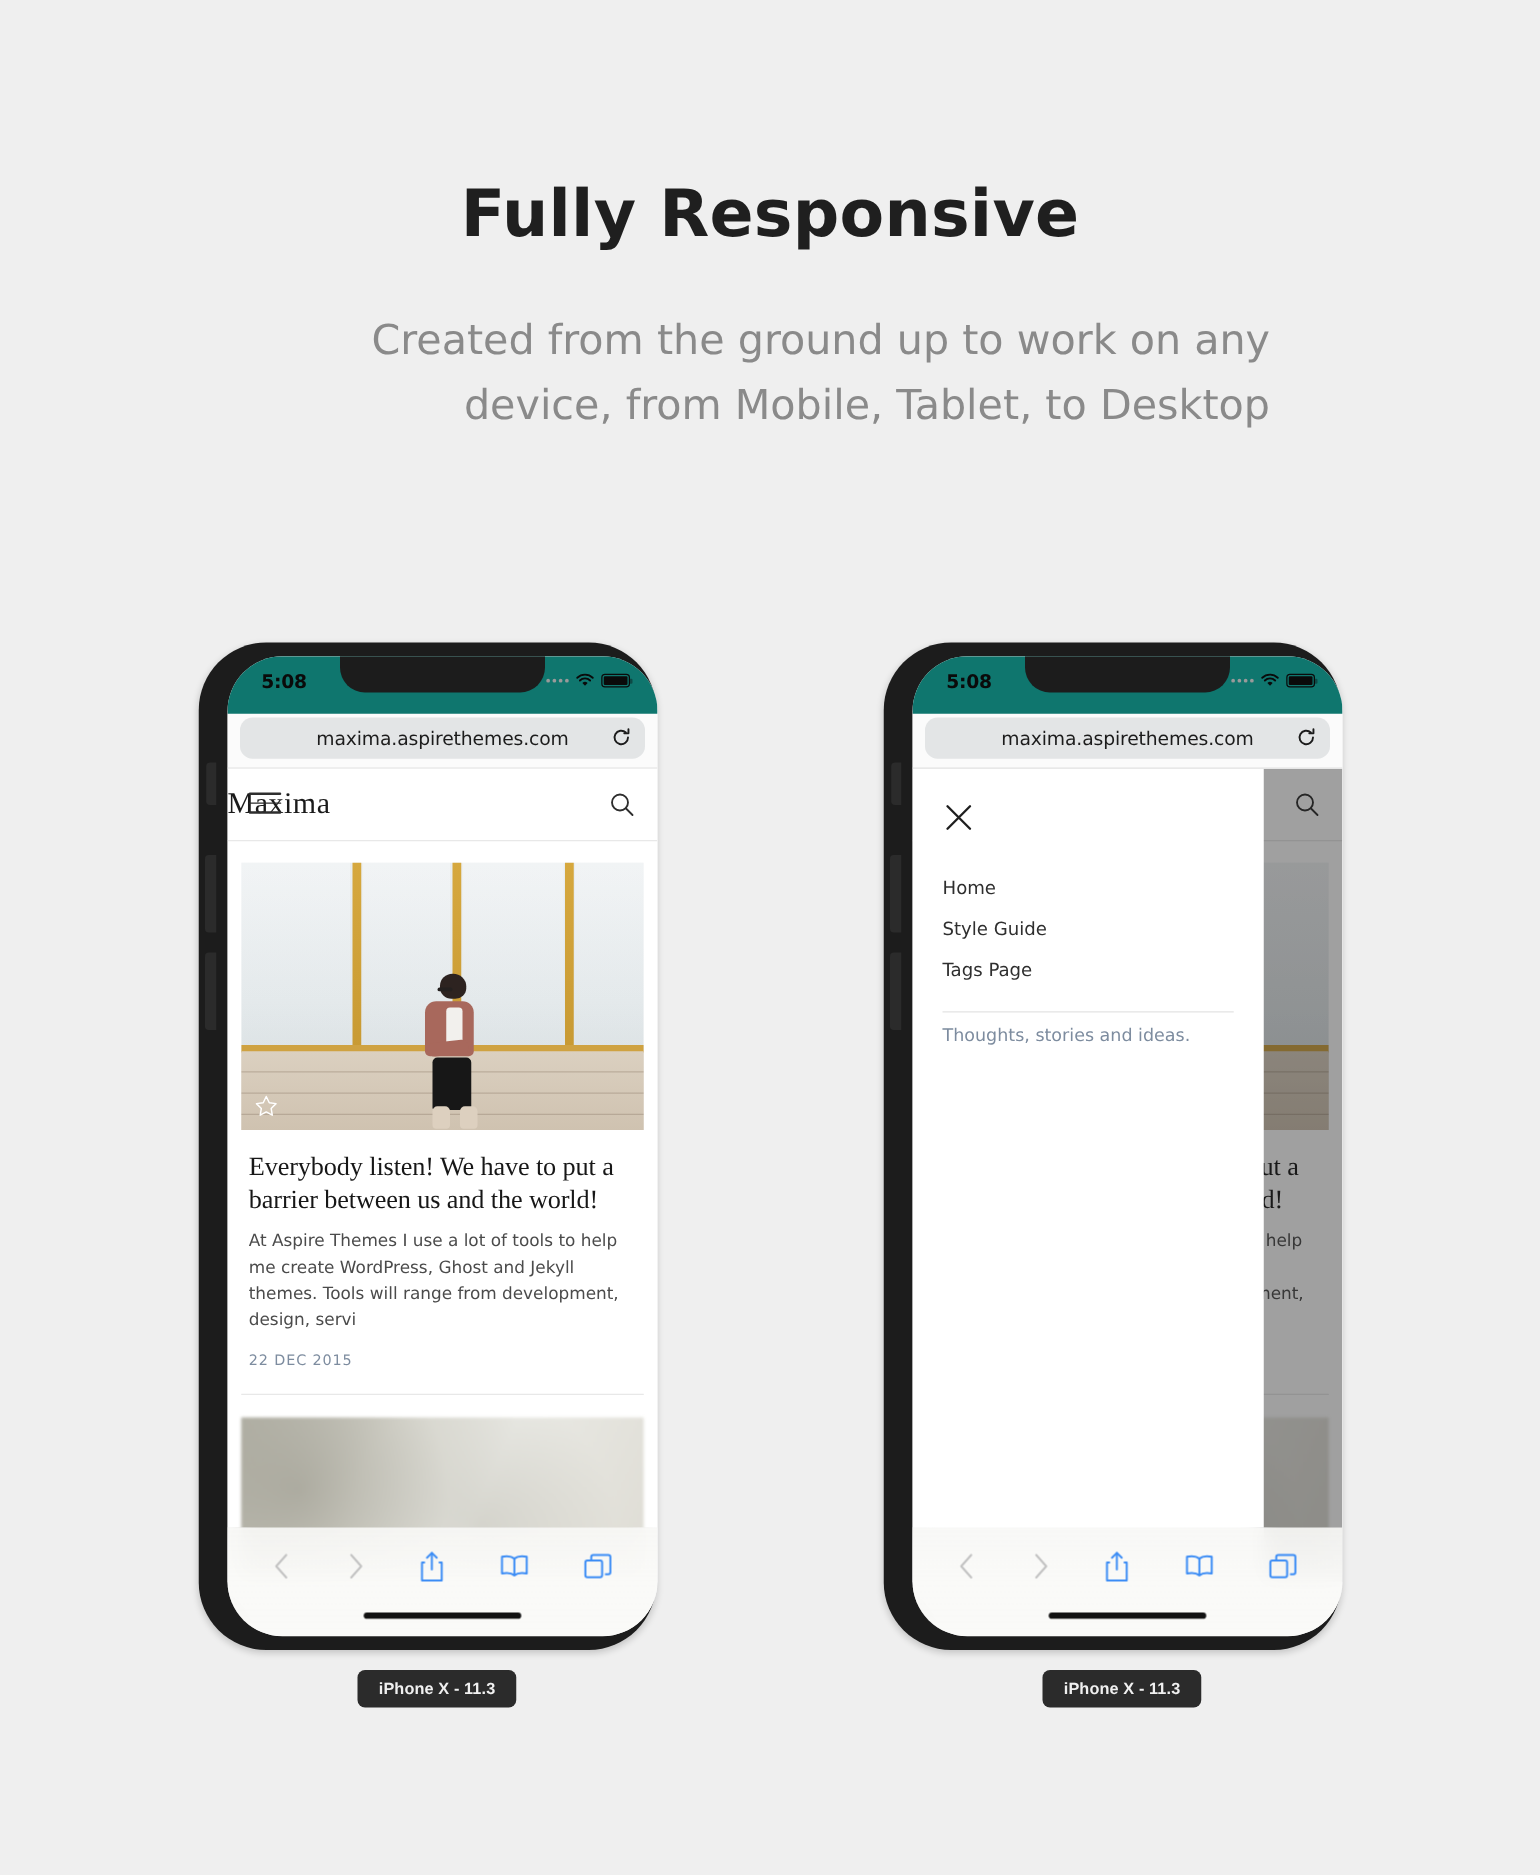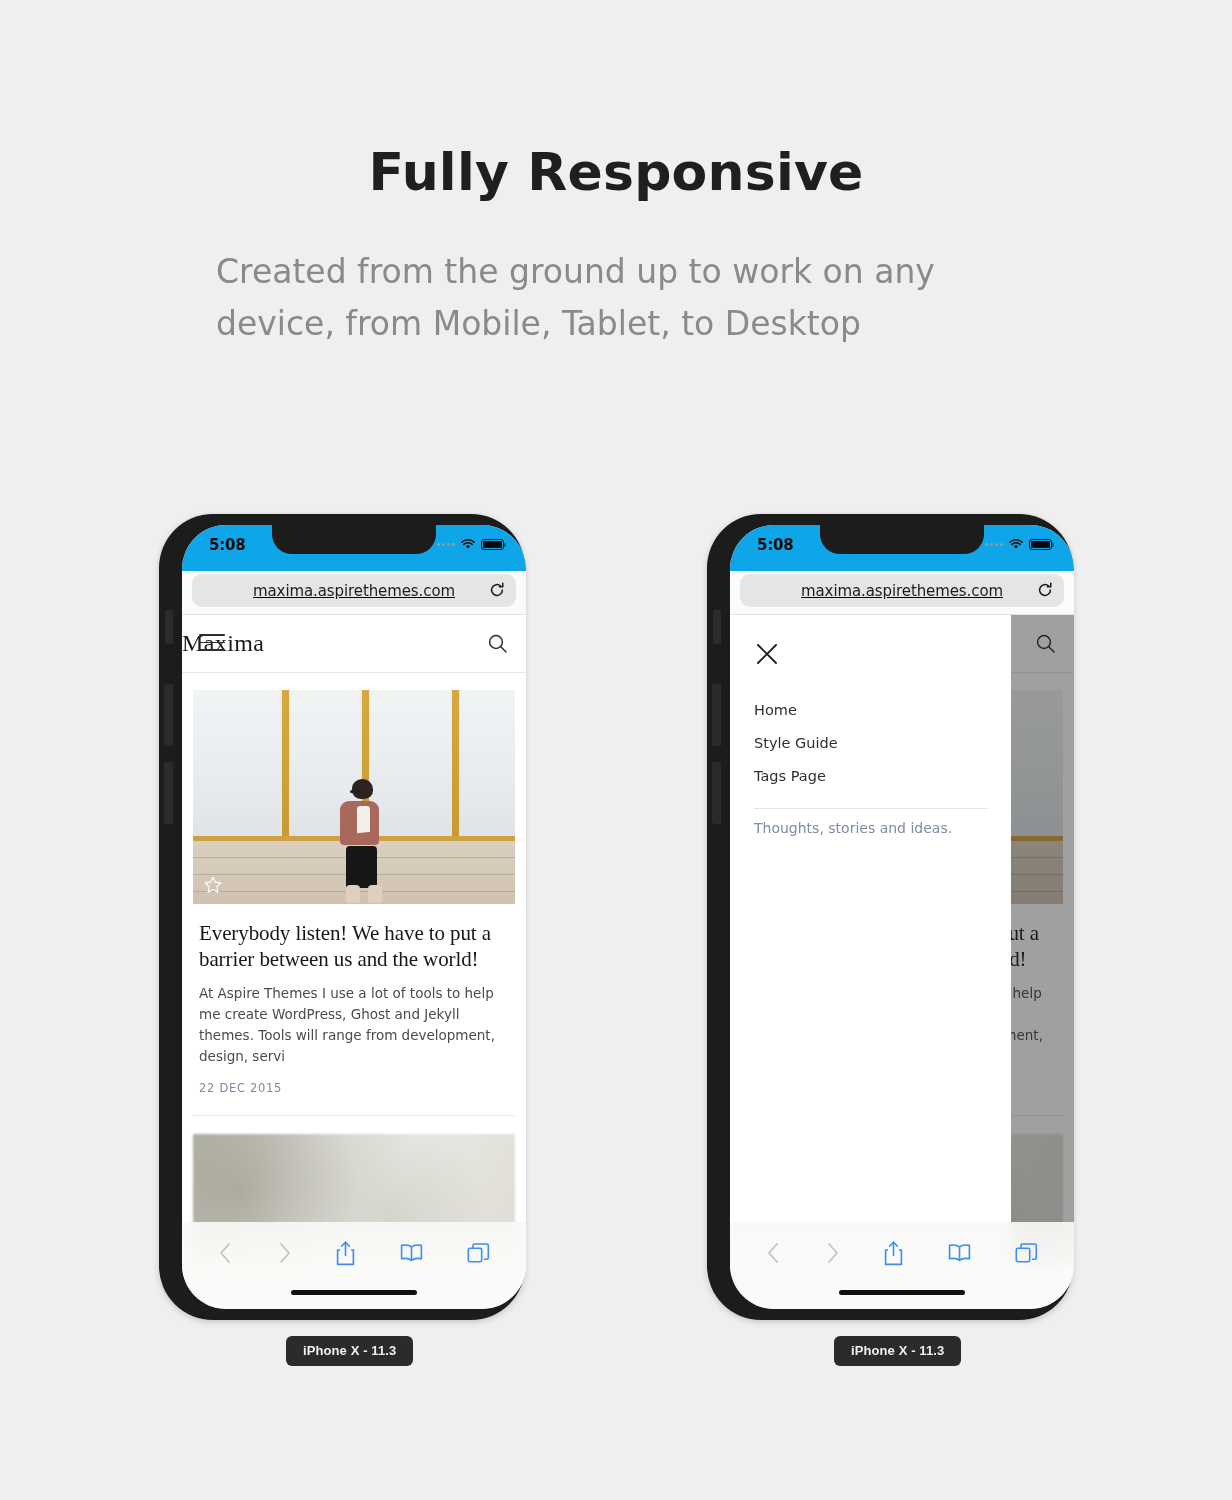--- a/index.html
+++ b/index.html
@@ -21,21 +21,21 @@
     text-align: center;
     font-size: 52px;
     font-weight: 600;
     letter-spacing: 0.2px;
     color: #1f1f1f;
     font-family: "DejaVu Sans", sans-serif;
   }
   .subhead {
     position: absolute;
     top: 246px; left: 216px; width: 800px;
-    text-align: left;
+    text-align: right;
     font-size: 33px;
     line-height: 52px;
     font-weight: 400;
     color: #8a8a8a;
     font-family: "DejaVu Sans", sans-serif;
   }
 
   
   .phone {
     position: absolute;
@@ -69,21 +69,21 @@
     width: 344px; height: 784px;
     background: #ffffff;
     border-radius: 44px;
     overflow: hidden;
   }
 
   
   .statusbar {
     position: relative;
     height: 46px;
-    background: #0ea5e9;
+    background: #0f766e;
     text-align: center;
   }
   .notch {
     position: absolute;
     left: 50%; transform: translateX(-50%);
     top: 0;
     width: 164px; height: 29px;
     background: #1c1c1c;
     border-radius: 0 0 20px 20px;
   }
@@ -121,21 +121,20 @@
     border-radius: 0 1px 1px 0;
   }
   .battery i { display: block; width: 100%; height: 100%; background: #0a0a0a; border-radius: 1px; }
 
   
   .urlbar-wrap {
     height: 44px;
     background: #fbfbfb;
     padding: 3px 10px 0 10px;
     border-bottom: 1px solid #e2e2e2;
-    text-decoration: underline;
   }
   .urlbar {
     position: relative;
     height: 33px;
     background: #e3e5e6;
     border-radius: 10px;
     display: flex; align-items: center; justify-content: center;
   }
   .url-text {
     font-size: 15px;

